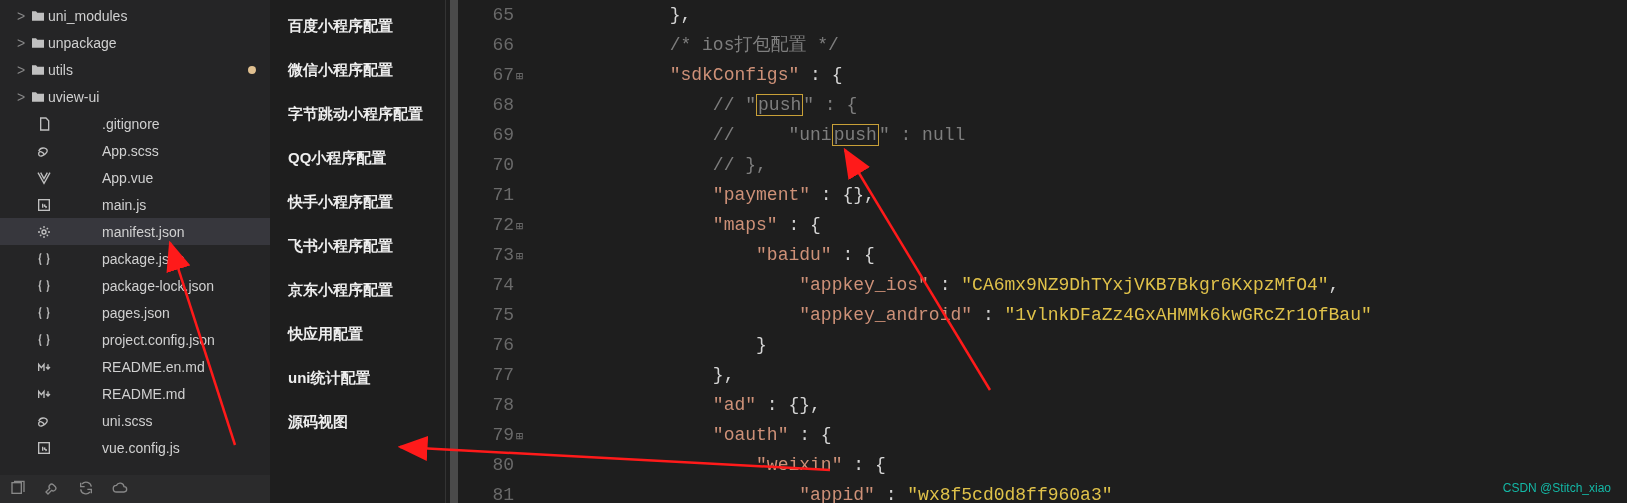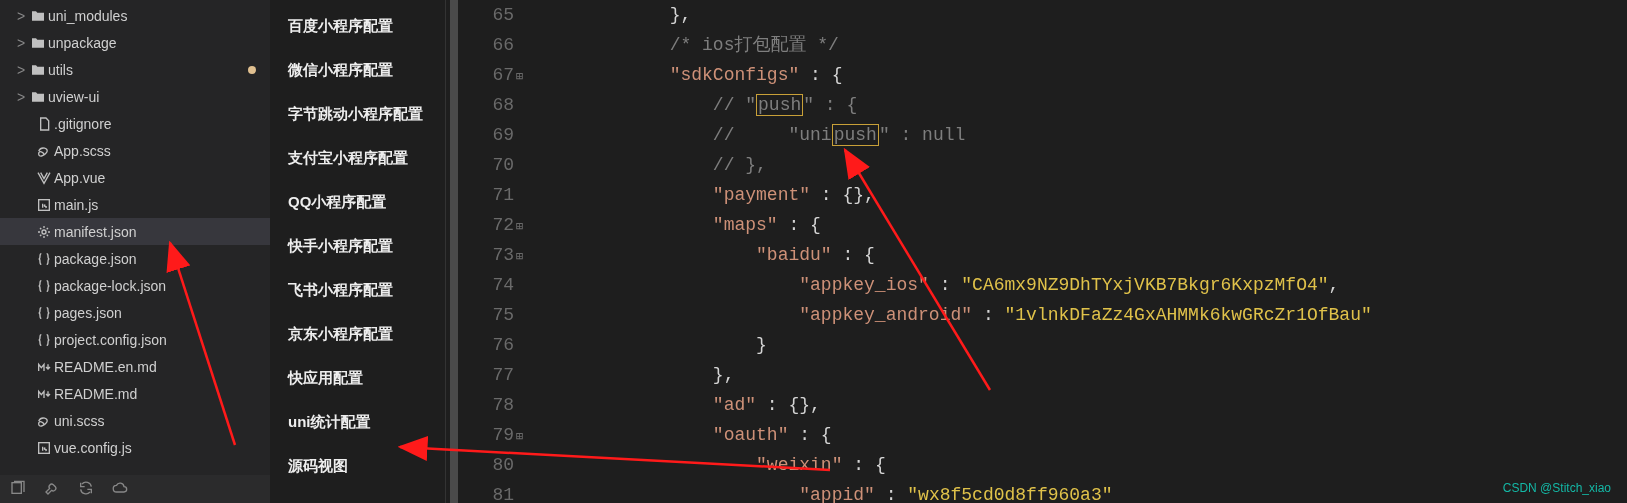--- a/index.html
+++ b/index.html
@@ -52,21 +52,21 @@
     width: 20px;
     display: inline-flex;
     align-items: center;
     justify-content: center;
     color: #c0c0c0;
   }
   .tree-row .label {
     color: #d0d0d0;
   }
   .tree-row.folder { padding-left: 14px; }
-  .tree-row.file { padding-left: 34px; }
+  .tree-row.file { padding-left: 34px; gap: 48px; }
   .dot {
     margin-left: auto;
     width: 8px;
     height: 8px;
     border-radius: 50%;
     background: #e0c090;
     margin-right: 14px;
   }
   .explorer svg {
     width: 16px; height: 16px;
@@ -338,21 +338,20 @@
       <span><svg viewBox="0 0 24 24" fill="none" stroke="#888" stroke-width="2">
             <path d="M18 18a4 4 0 0 0 0-8 6 6 0 0 0-11.3-2A5 5 0 0 0 7 18z"></path>
           </svg></span>
     </div>
   </div>
 
   <div class="outline" id="outline-panel">
       <div class="outline-item">百度小程序配置</div>
       <div class="outline-item">微信小程序配置</div>
       <div class="outline-item">字节跳动小程序配置</div>
-      <div class="outline-item">支付宝小程序配置</div>
       <div class="outline-item">QQ小程序配置</div>
       <div class="outline-item">快手小程序配置</div>
       <div class="outline-item">飞书小程序配置</div>
       <div class="outline-item">京东小程序配置</div>
       <div class="outline-item">快应用配置</div>
       <div class="outline-item">uni统计配置</div>
       <div class="outline-item">源码视图</div>
     </div>
 
   <div class="editor">

